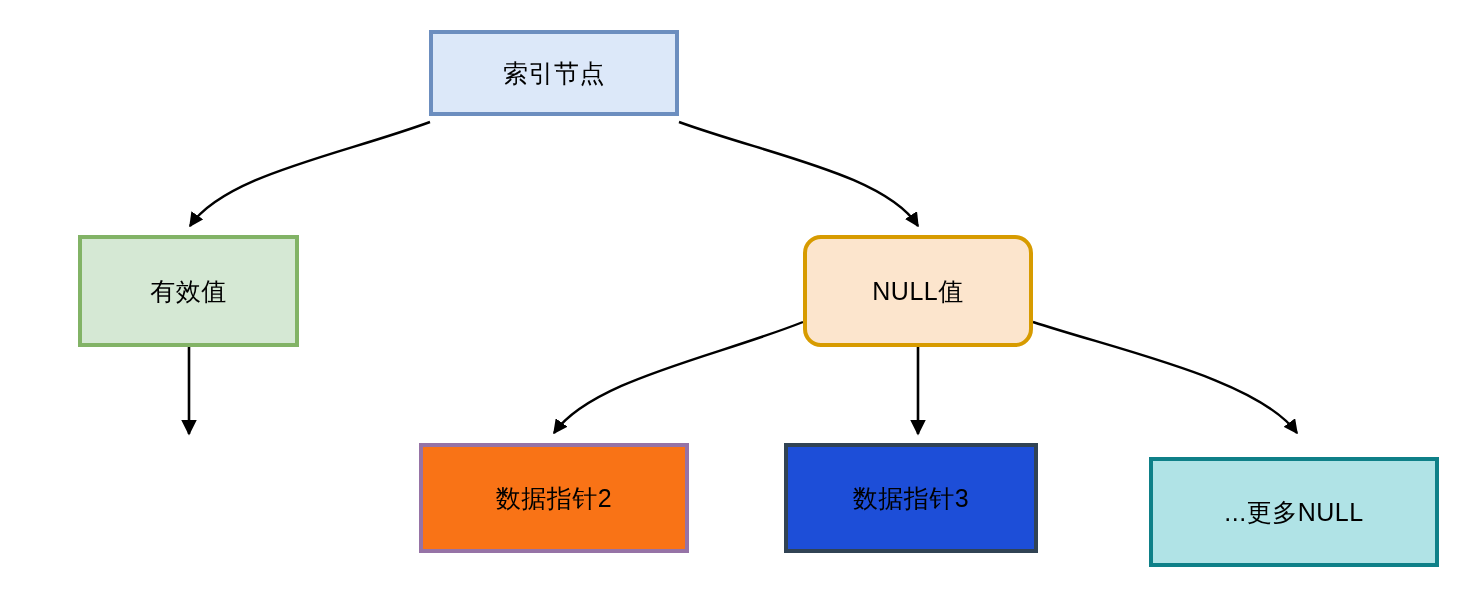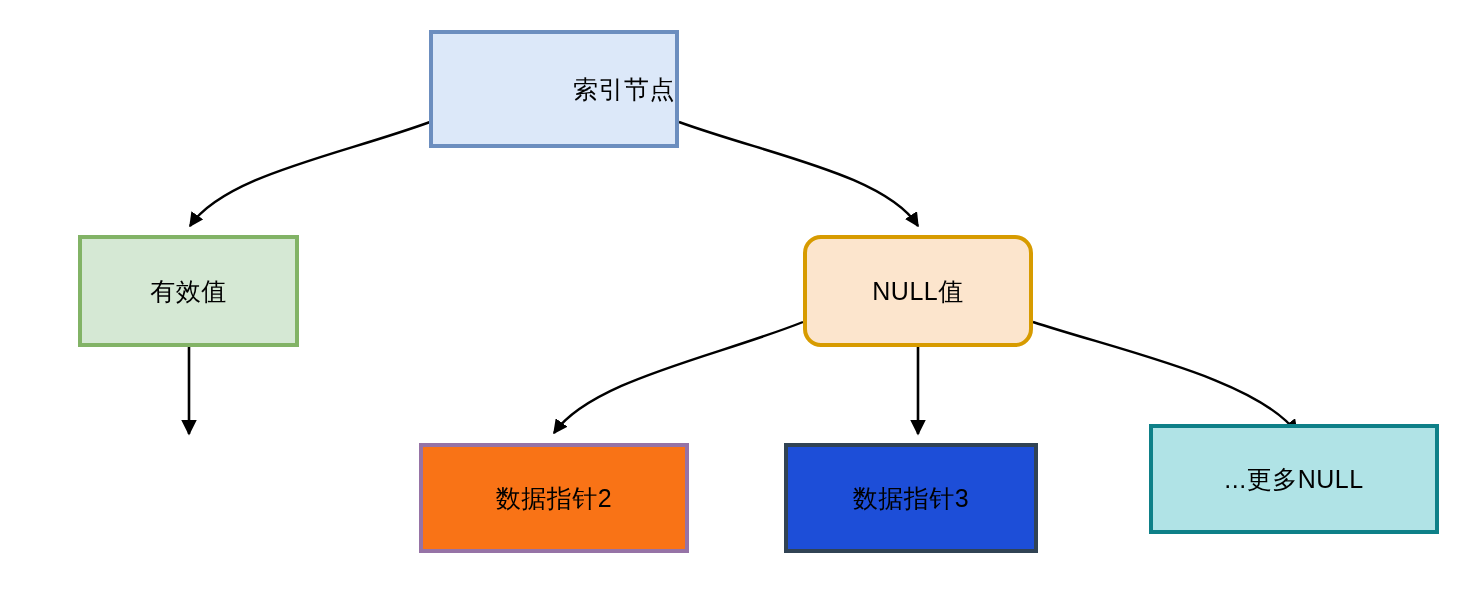--- a/index.html
+++ b/index.html
@@ -68,38 +68,38 @@
 
     <path d="M 189 347 L 189 434" fill="none" stroke="#000000" stroke-width="2.6" marker-end="url(#arrow-head)"></path>
 
     <path d="M 803 322 C 715 357, 592 380, 554 433" fill="none" stroke="#000000" stroke-width="2.4" marker-end="url(#arrow-head)"></path>
 
     <path d="M 918 347 L 918 434" fill="none" stroke="#000000" stroke-width="2.6" marker-end="url(#arrow-head)"></path>
 
     <path d="M 1033 322 C 1125 352, 1258 380, 1297 433" fill="none" stroke="#000000" stroke-width="2.4" marker-end="url(#arrow-head)"></path>
   </svg>
 
-  <div class="node" id="node-index" style="background-color: rgb(220, 232, 249); border-color: rgb(108, 142, 191); left: 429px; top: 30px; width: 250px; height: 118px; justify-content: flex-end;">
+  <div class="node" id="node-index" style="background-color: rgb(220, 232, 249); border-color: rgb(108, 142, 191); left: 429px; top: 30px; width: 250px; height: 86px;">
     <span class="node-label">索引节点</span>
   </div>
 
   <div class="node" id="node-valid" style="background-color: rgb(213, 232, 212); border-color: rgb(130, 179, 102); left: 78px; top: 235px; width: 221px; height: 112px;">
     <span class="node-label">有效值</span>
   </div>
 
   <div class="node" id="node-null" style="background-color: rgb(252, 229, 205); border-color: rgb(215, 155, 0); left: 803px; top: 235px; width: 230px; height: 112px; border-radius: 18px;">
     <span class="node-label">NULL值</span>
   </div>
 
 
   <div class="node" id="node-ptr2" style="background-color: #f97316; border-color: rgb(150, 115, 166); left: 419px; top: 443px; width: 270px; height: 110px; align-items: center;">
     <span class="node-label">数据指针2</span>
   </div>
 
   <div class="node" id="node-ptr3" style="background-color: #1d4ed8; border-color: rgb(49, 67, 84); left: 784px; top: 443px; width: 254px; height: 110px;">
     <span class="node-label">数据指针3</span>
   </div>
 
-  <div class="node" id="node-more-null" style="background-color: rgb(176, 227, 230); border-color: rgb(14, 128, 136); left: 1149px; top: 424px; width: 290px; height: 110px;">
+  <div class="node" id="node-more-null" style="background-color: rgb(176, 227, 230); border-color: rgb(14, 128, 136); left: 1149px; top: 457px; width: 290px; height: 110px;">
     <span class="node-label">...更多NULL</span>
   </div>
 
 </div>
 
 </body></html>

